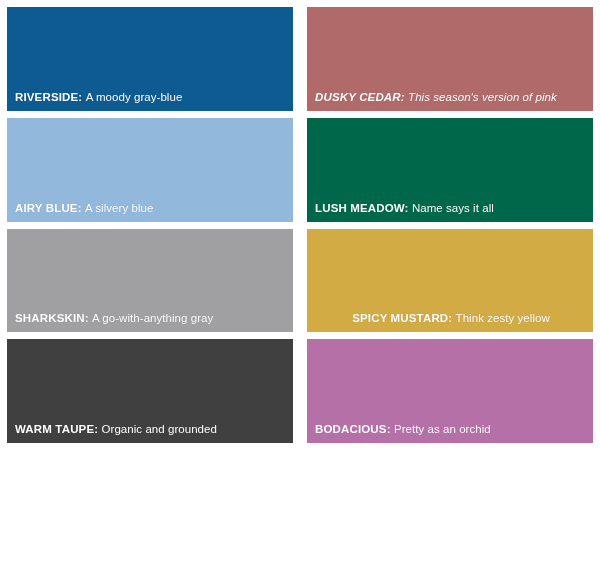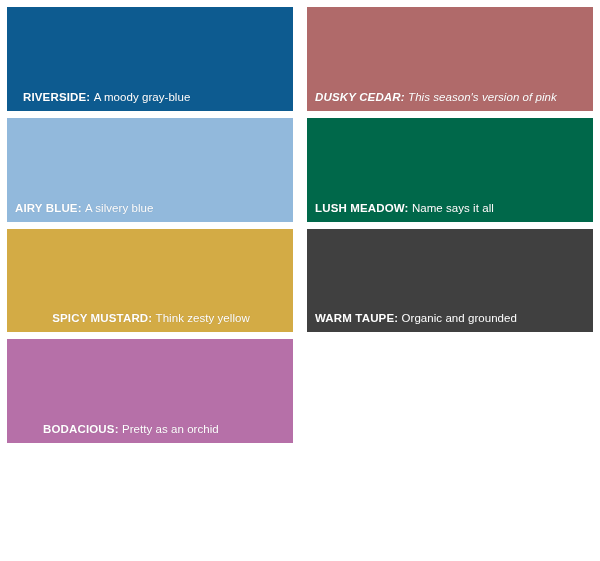--- a/index.html
+++ b/index.html
@@ -50,33 +50,36 @@
   .swatch-desc {
     font-weight: normal;
     letter-spacing: 0.05px;
   }
 </style>
 </head>
 <body>
 
 <div id="palette-grid">
     <div class="swatch" style="background: rgb(13, 91, 144);">
-      <div class="swatch-caption" style="color: rgb(255, 255, 255); margin-left: 8px;"><span class="swatch-name">RIVERSIDE:</span> <span class="swatch-desc">A moody gray-blue</span></div>
+      <div class="swatch-caption" style="color: rgb(255, 255, 255);"><span class="swatch-name">RIVERSIDE:</span> <span class="swatch-desc">A moody gray-blue</span></div>
     </div>
     <div class="swatch" style="background: rgb(176, 106, 106); font-style: italic;">
       <div class="swatch-caption" style="color: rgb(255, 255, 255);"><span class="swatch-name">DUSKY CEDAR:</span> <span class="swatch-desc">This season's version of pink</span></div>
     </div>
     <div class="swatch" style="background: rgb(146, 185, 220);">
       <div class="swatch-caption" style="color: rgb(255, 255, 255); margin-top: 9px;"><span class="swatch-name">AIRY BLUE:</span> <span class="swatch-desc">A silvery blue</span></div>
     </div>
     <div class="swatch" style="background: rgb(0, 104, 74);">
       <div class="swatch-caption" style="color: rgb(255, 255, 255);"><span class="swatch-name">LUSH MEADOW:</span> <span class="swatch-desc">Name says it all</span></div>
     </div>
+    <div class="swatch" style="background: rgb(160, 160, 162);">
+      <div class="swatch-caption" style="color: rgb(255, 255, 255);"><span class="swatch-name">SHARKSKIN:</span> <span class="swatch-desc">A go-with-anything gray</span></div>
+    </div>
     <div class="swatch" style="background: rgb(211, 171, 69);">
       <div class="swatch-caption" style="color: rgb(255, 255, 255); text-align: center;"><span class="swatch-name">SPICY MUSTARD:</span> <span class="swatch-desc">Think zesty yellow</span></div>
     </div>
     <div class="swatch" style="background: #404040;">
       <div class="swatch-caption" style="color: rgb(255, 255, 255);"><span class="swatch-name">WARM TAUPE:</span> <span class="swatch-desc">Organic and grounded</span></div>
     </div>
     <div class="swatch" style="background: rgb(182, 112, 168);">
-      <div class="swatch-caption" style="color: rgb(255, 255, 255); margin-left: 28px;"><span class="swatch-name">BODACIOUS:</span> <span class="swatch-desc">Pretty as an orchid</span></div>
+      <div class="swatch-caption" style="color: rgb(255, 255, 255);"><span class="swatch-name">BODACIOUS:</span> <span class="swatch-desc">Pretty as an orchid</span></div>
     </div>
   </div>
 
 </body></html>

